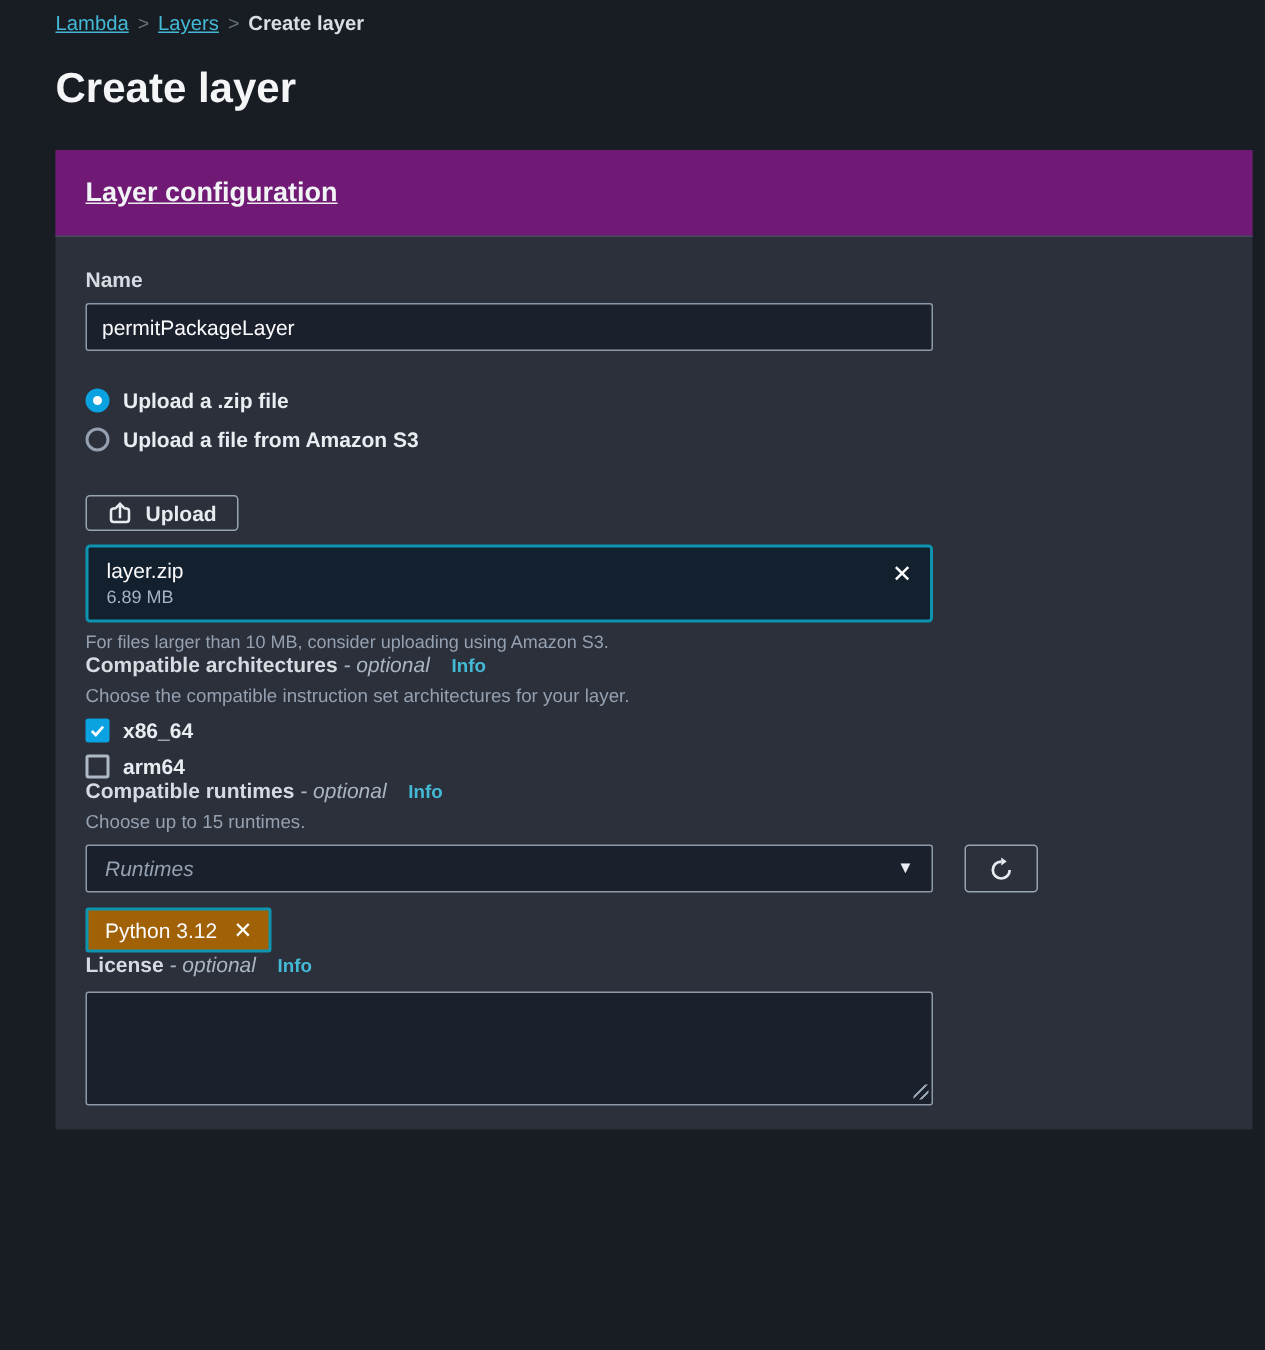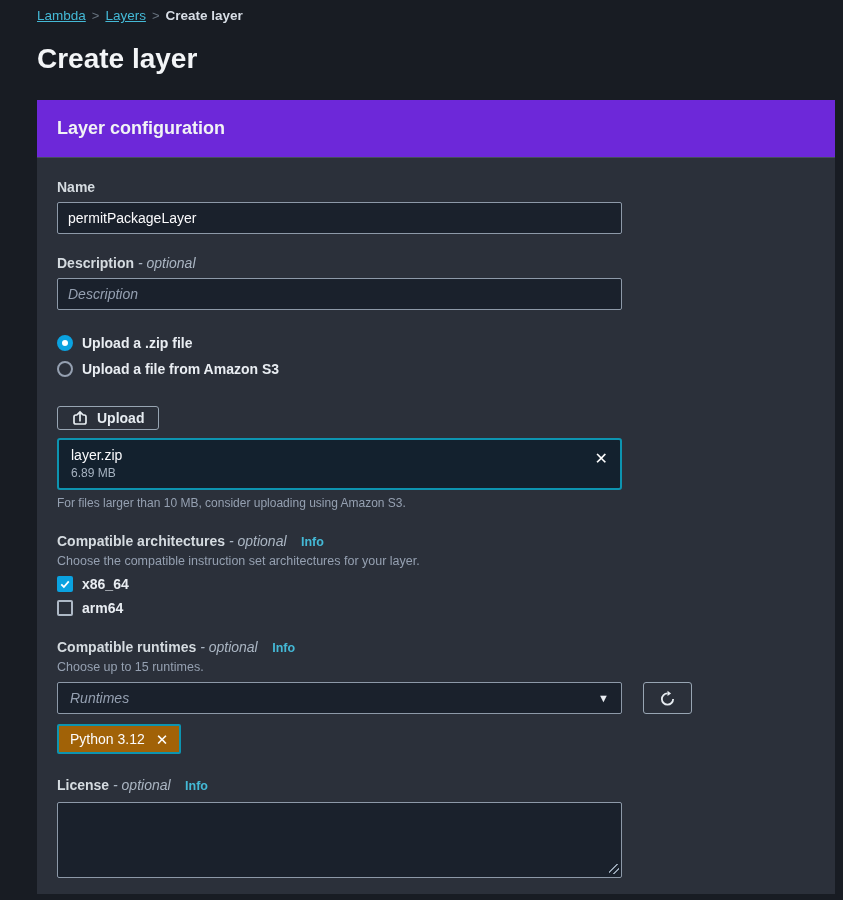--- a/index.html
+++ b/index.html
@@ -13,21 +13,21 @@
   
   .breadcrumb { display: flex; align-items: center; gap: 6px; font-size: 13.5px; }
   .crumb-link { color: #44b9d6; text-decoration: underline; cursor: pointer; }
   .crumb-sep { color: #68737f; font-size: 13px; }
   .crumb-current { color: #d8dee6; font-weight: 700; }
 
   .page-title { margin-top: 20px; font-size: 28px; font-weight: 600; color: #f3f5f7; }
 
   
   .card { margin-top: 25px; width: 798px; background: #2b303a; }
-  .card-header { background: #6d28d9; padding: 18px 20px; border-bottom: 1px solid #454e5c; }
+  .card-header { background: #701a75; padding: 18px 20px; border-bottom: 1px solid #454e5c; text-decoration: underline; }
   .card-title { font-size: 18px; font-weight: 700; color: #f1f3f5; }
   .card-body { padding: 20px 24px 16px 20px; }
 
   .field { margin-bottom: 20px; }
   .field-label { font-size: 14px; font-weight: 600; color: #d5dbe0; }
   .optional { font-style: italic; font-weight: 400; color: #aab5c2; }
   .info-link { color: #44b9d6; font-weight: 700; font-size: 12.5px; margin-left: 10px; cursor: pointer; }
 
   .text-input {
     display: block; margin-top: 6px; width: 565px; height: 32px;
@@ -56,21 +56,21 @@
     margin-top: 8px; width: 565px; border: 2px solid #0d94b0; background: #13212e;
     border-radius: 3px; padding: 7px 12px 8px; display: flex;
     align-items: flex-start; justify-content: space-between;
   }
   .file-name { font-size: 14px; color: #fbfbfd; }
   .file-size { margin-top: 3px; font-size: 12px; color: #a6b3c1; }
   .chip-close { color: #ffffff; font-size: 16px; line-height: 1; margin-top: 4px; cursor: pointer; }
 
   .hint { margin-top: 6px; font-size: 12px; color: #95a0b1; }
 
-  .section { margin-top: 22px; }
+  .section { }
   .section-desc { margin-top: 4px; font-size: 12.5px; color: #95a0b1; }
 
   .check-row { display: flex; align-items: center; gap: 9px; margin-top: 8px;
     font-size: 14px; font-weight: 600; color: #e9edf2; cursor: pointer; }
   .checkbox { width: 16px; height: 16px; border-radius: 2px; flex: none;
     display: flex; align-items: center; justify-content: center; }
   .checkbox.checked { background: #0aa2e0; }
   .checkbox.unchecked { border: 2px solid #aeb9c6; background: transparent; }
 
   
@@ -132,24 +132,20 @@
     </div>
     <div class="card-body">
 
       
       <div class="field">
         <label class="field-label">Name</label>
         <input class="text-input" type="text" value="permitPackageLayer" style="">
       </div>
 
       
-      <div class="field">
-        <label class="field-label"><span>Description</span> <span class="optional">- optional</span></label>
-        <input class="text-input" type="text" placeholder="Description" style="">
-      </div>
 
       
       <div class="radio-group">
         <div class="radio-row">
           <span class="radio selected"></span>
           <span>Upload a .zip file</span>
         </div>
         <div class="radio-row">
           <span class="radio unselected"></span>
           <span>Upload a file from Amazon S3</span>

